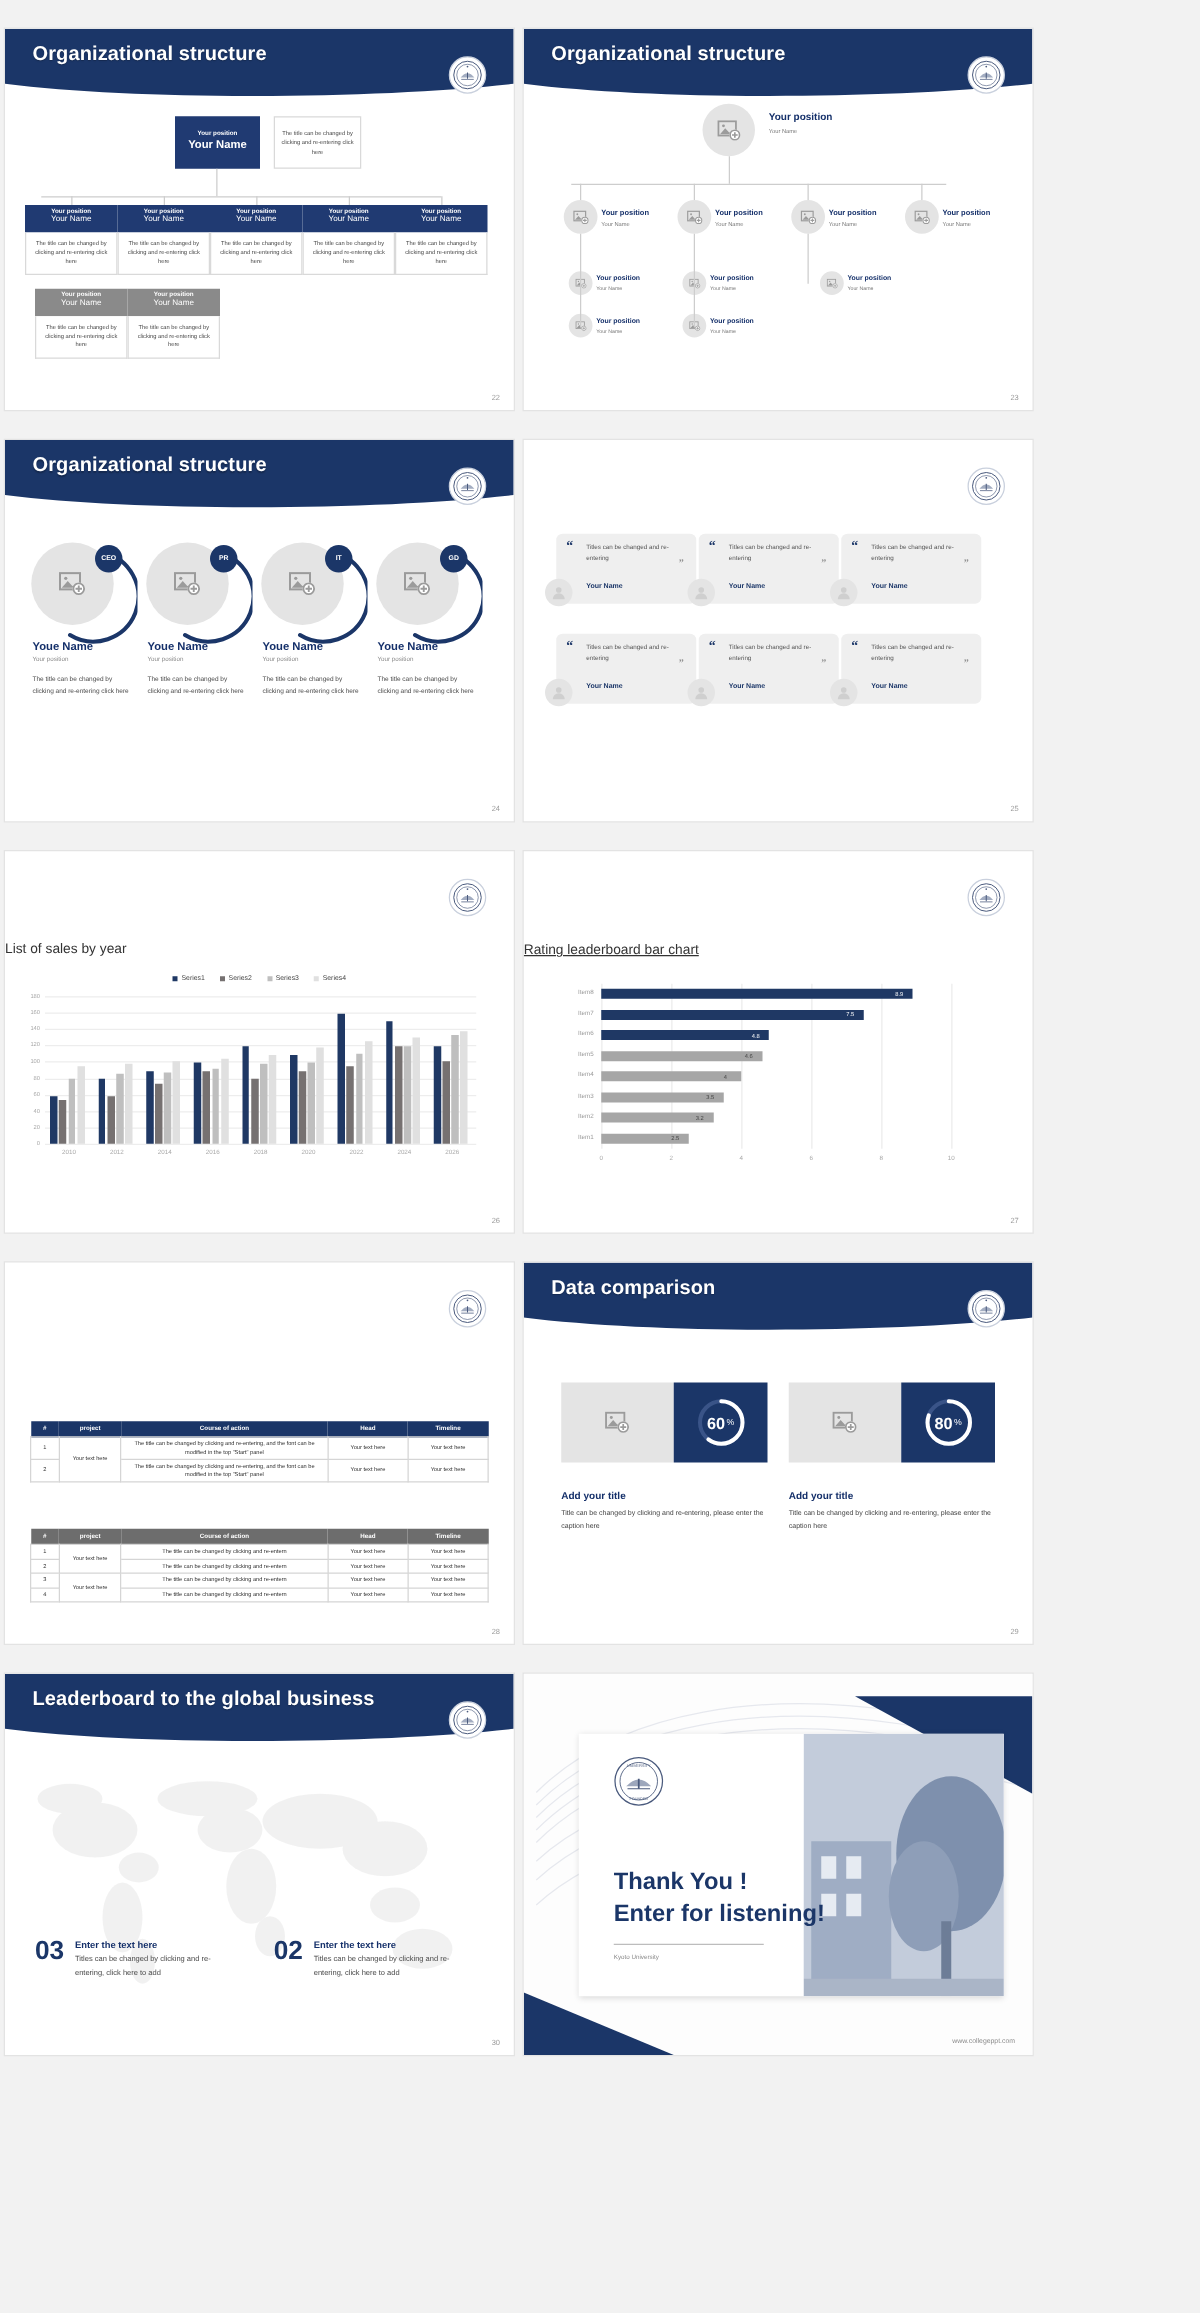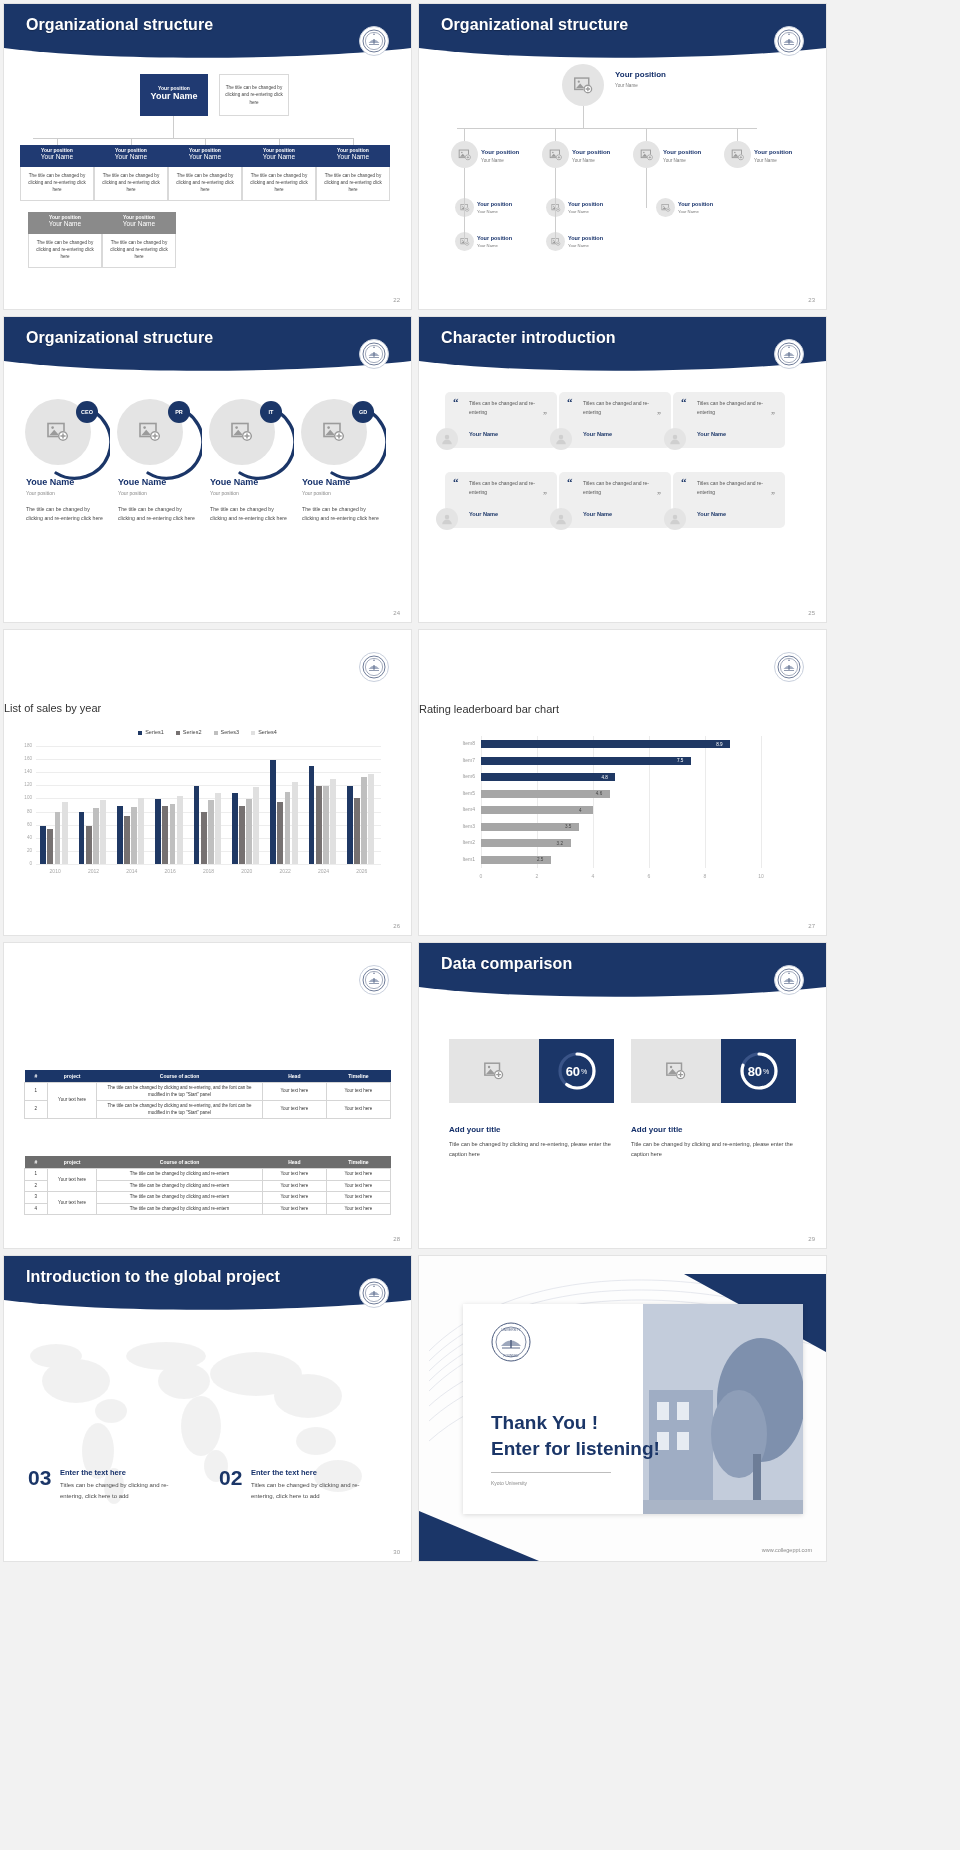--- a/index.html
+++ b/index.html
@@ -2,21 +2,21 @@
 <html><head>
 <meta charset="utf-8">
 <style>
   * { box-sizing: border-box; margin:0; padding:0; }
   body {
     width:960px; height:1850px;
     background:#f2f2f2;
     font-family:"Liberation Sans", sans-serif;
     overflow:hidden;
   }
-  .grid { display:grid; grid-template-columns:repeat(2, 407px); gap:8px 8px; padding:4px 4px; }
+  .grid { display:grid; grid-template-columns:repeat(2, 407px); gap:24px 8px; padding:4px 4px;margin-top:19px; }
   .slide {
     position:relative; width:407px; height:305px;
     background:#fff; overflow:hidden;
     box-shadow:0 0 0 1px #e3e3e3;
   }
   
   .banner { position:absolute; top:0; left:0; width:100%; height:58px; overflow:hidden; }
   .banner svg { position:absolute; top:0; left:0; }
   .banner .ttl {
     position:absolute; left:22px; top:12px;
@@ -414,26 +414,20 @@
     <circle cx="17" cy="16" r="4.3" fill="none" stroke="#9b9b9b" stroke-width="1.5"></circle>
     <path d="M17 13.4 v5.2 M14.4 16 h5.2" stroke="#9b9b9b" stroke-width="1.5"></path>
   </svg>
       </div>
       <div class="badge" style="left:348px;top:84px;">GD</div>
       <div class="p24name" style="left:298px;top:160px;">Youe Name</div>
       <div class="p24pos" style="left:298px;top:173px;">Your position</div>
       <div class="p24txt" style="left:298px;top:188px;">The title can be changed by clicking and re-entering click here</div>
     </div>
     <div class="slide">
-  <div class="banner">
-    <svg width="407" height="58" viewBox="0 0 407 58">
-      <path d="M0,0 H407 V44 C300,56 110,58 0,44 Z" fill="#1b3668"></path>
-    </svg>
-    <div class="ttl">Character introduction</div>
-  </div>
   <div class="seal">
     <svg width="24" height="24" viewBox="0 0 24 24">
       <circle cx="12" cy="12" r="11" fill="none" stroke="#4a5a7d" stroke-width=".8"></circle>
       <circle cx="12" cy="12" r="8.6" fill="none" stroke="#4a5a7d" stroke-width=".5"></circle>
       <path d="M6.5 14 Q12 7 17.5 14 Z" fill="#7c8aa6" opacity=".7"></path>
       <rect x="11.6" y="10" width=".8" height="5" fill="#4a5a7d"></rect>
       <path d="M7 15.5 h10" stroke="#4a5a7d" stroke-width=".6"></path>
       <circle cx="12" cy="5.2" r=".7" fill="#4a5a7d"></circle>
     </svg>
       </div>
@@ -603,21 +597,21 @@
     <svg width="24" height="24" viewBox="0 0 24 24">
       <circle cx="12" cy="12" r="11" fill="none" stroke="#4a5a7d" stroke-width=".8"></circle>
       <circle cx="12" cy="12" r="8.6" fill="none" stroke="#4a5a7d" stroke-width=".5"></circle>
       <path d="M6.5 14 Q12 7 17.5 14 Z" fill="#7c8aa6" opacity=".7"></path>
       <rect x="11.6" y="10" width=".8" height="5" fill="#4a5a7d"></rect>
       <path d="M7 15.5 h10" stroke="#4a5a7d" stroke-width=".6"></path>
       <circle cx="12" cy="5.2" r=".7" fill="#4a5a7d"></circle>
     </svg>
       </div>
   <div class="pg">27</div>
-      <div class="chart-title" style="top:73px;">Rating leaderboard bar chart</div>
+      <div class="chart-title" style="top:73px;text-decoration:underline;">Rating leaderboard bar chart</div>
       <div class="plot" style="left:62px;top:106px;width:280px;height:132px;">
         <div class="lb-gl" style="left:0px;top:0;height:132px;"></div>
         <div class="lb-x" style="left:-10px;top:137px;width:20px;">0</div>
         <div class="lb-gl" style="left:56px;top:0;height:132px;"></div>
         <div class="lb-x" style="left:46px;top:137px;width:20px;">2</div>
         <div class="lb-gl" style="left:112px;top:0;height:132px;"></div>
         <div class="lb-x" style="left:102px;top:137px;width:20px;">4</div>
         <div class="lb-gl" style="left:168px;top:0;height:132px;"></div>
         <div class="lb-x" style="left:158px;top:137px;width:20px;">6</div>
         <div class="lb-gl" style="left:224px;top:0;height:132px;"></div>
@@ -787,21 +781,21 @@
       </div>
       </div>
       <div class="addttl" style="left:212px;top:182px;">Add your title</div>
       <div class="addtxt" style="left:212px;top:196px;">Title can be changed by clicking and re-entering, please enter the caption here</div>
     </div>
     <div class="slide">
   <div class="banner">
     <svg width="407" height="58" viewBox="0 0 407 58">
       <path d="M0,0 H407 V44 C300,56 110,58 0,44 Z" fill="#1b3668"></path>
     </svg>
-    <div class="ttl">Introduction to the global project</div>
+    <div class="ttl">Leaderboard to the global business</div>
   </div>
   <div class="seal">
     <svg width="24" height="24" viewBox="0 0 24 24">
       <circle cx="12" cy="12" r="11" fill="none" stroke="#4a5a7d" stroke-width=".8"></circle>
       <circle cx="12" cy="12" r="8.6" fill="none" stroke="#4a5a7d" stroke-width=".5"></circle>
       <path d="M6.5 14 Q12 7 17.5 14 Z" fill="#7c8aa6" opacity=".7"></path>
       <rect x="11.6" y="10" width=".8" height="5" fill="#4a5a7d"></rect>
       <path d="M7 15.5 h10" stroke="#4a5a7d" stroke-width=".6"></path>
       <circle cx="12" cy="5.2" r=".7" fill="#4a5a7d"></circle>
     </svg>

